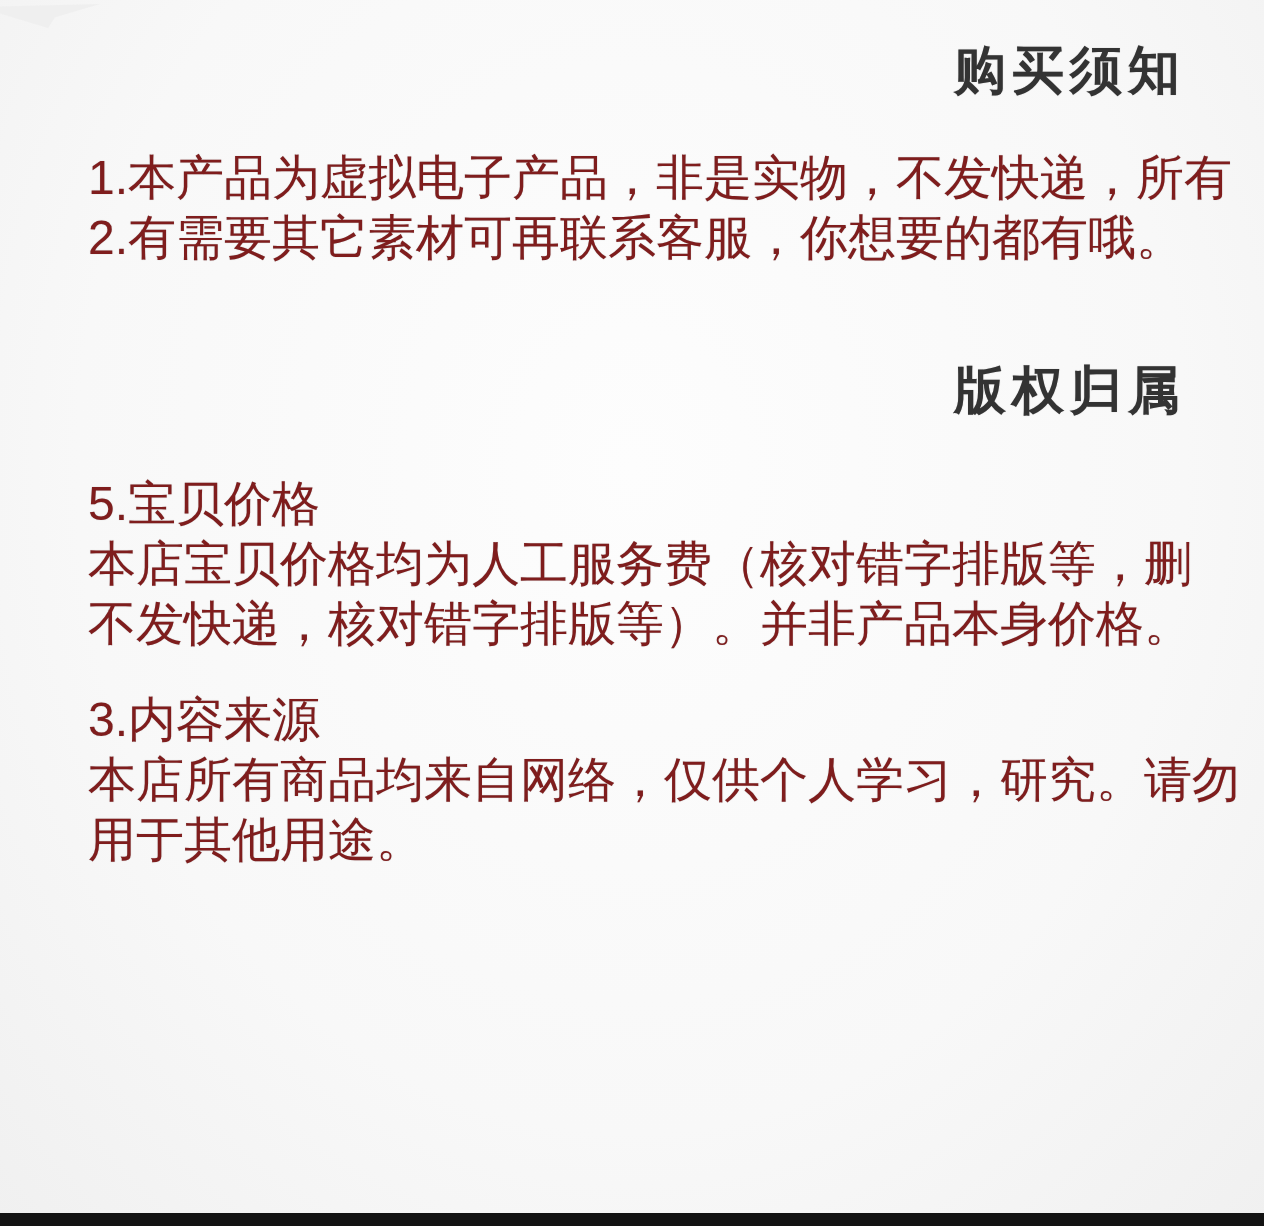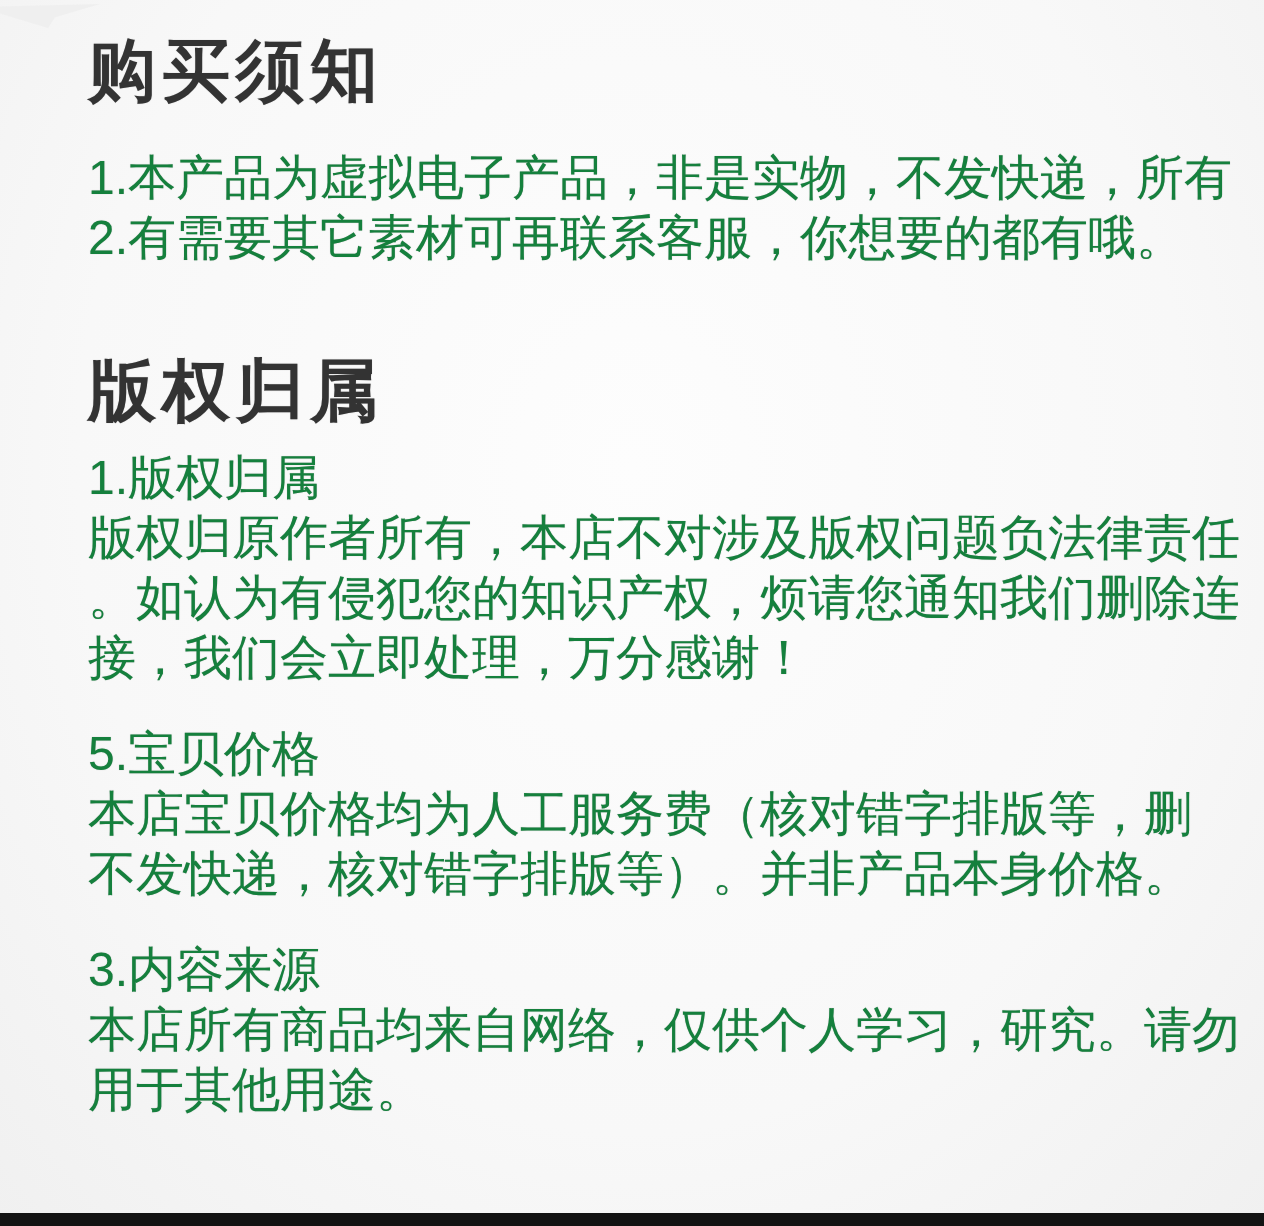--- a/index.html
+++ b/index.html
@@ -13,37 +13,37 @@
     position: relative;
     background: radial-gradient(ellipse at 50% 38%, #fdfdfd 0%, #f8f8f8 62%, #f0f0f0 100%);
     font-family: "Liberation Sans", "DejaVu Sans", sans-serif;
     color: #3a3a3a;
   }
   .content {
     padding: 22px 78px 0 88px;
   }
   .big-title {
     margin: 0;
-    font-size: 68px;
+    font-size: 52px;
     line-height: 96px;
     font-weight: 600;
     letter-spacing: 6px;
-    text-align: left;
+    text-align: right;
     color: #333333;
     text-shadow: 0 0 1px rgba(50,50,50,0.35);
   }
   .big-title.second {
     margin-top: 74px;
   }
   .para {
     margin: 0;
     font-size: 48px;
     line-height: 60px;
     font-weight: 400;
-    color: #15803d;
+    color: #7f1d1d;
     text-shadow: 0 0 1px rgba(60,60,60,0.35);
   }
   .para .line {
     display: block;
     white-space: nowrap;
   }
   .notice-item-1 { margin-top: 30px; }
   .notice-item-2 { }
   .section { margin-top: 36px; }
   .section.first { margin-top: 10px; }
@@ -82,26 +82,20 @@
   <p class="para notice-item-1">
     <span class="line">1.本产品为虚拟电子产品，非是实物，不发快递，所有</span>
   </p>
 
   <p class="para notice-item-2">
     <span class="line">2.有需要其它素材可再联系客服，你想要的都有哦。</span>
   </p>
 
   <h1 class="big-title second">版权归属</h1>
 
-  <div class="para section first">
-    <span class="section-heading">1.版权归属</span>
-    <span class="line">版权归原作者所有，本店不对涉及版权问题负法律责任</span>
-    <span class="line">。如认为有侵犯您的知识产权，烦请您通知我们删除连</span>
-    <span class="line">接，我们会立即处理，万分感谢！</span>
-  </div>
 
   <div class="para section">
     <span class="section-heading">5.宝贝价格</span>
     <span class="line">本店宝贝价格均为人工服务费（核对错字排版等，删</span>
     <span class="line">不发快递，核对错字排版等）。并非产品本身价格。</span>
   </div>
 
   <div class="para section">
     <span class="section-heading">3.内容来源</span>
     <span class="line">本店所有商品均来自网络，仅供个人学习，研究。请勿</span>

